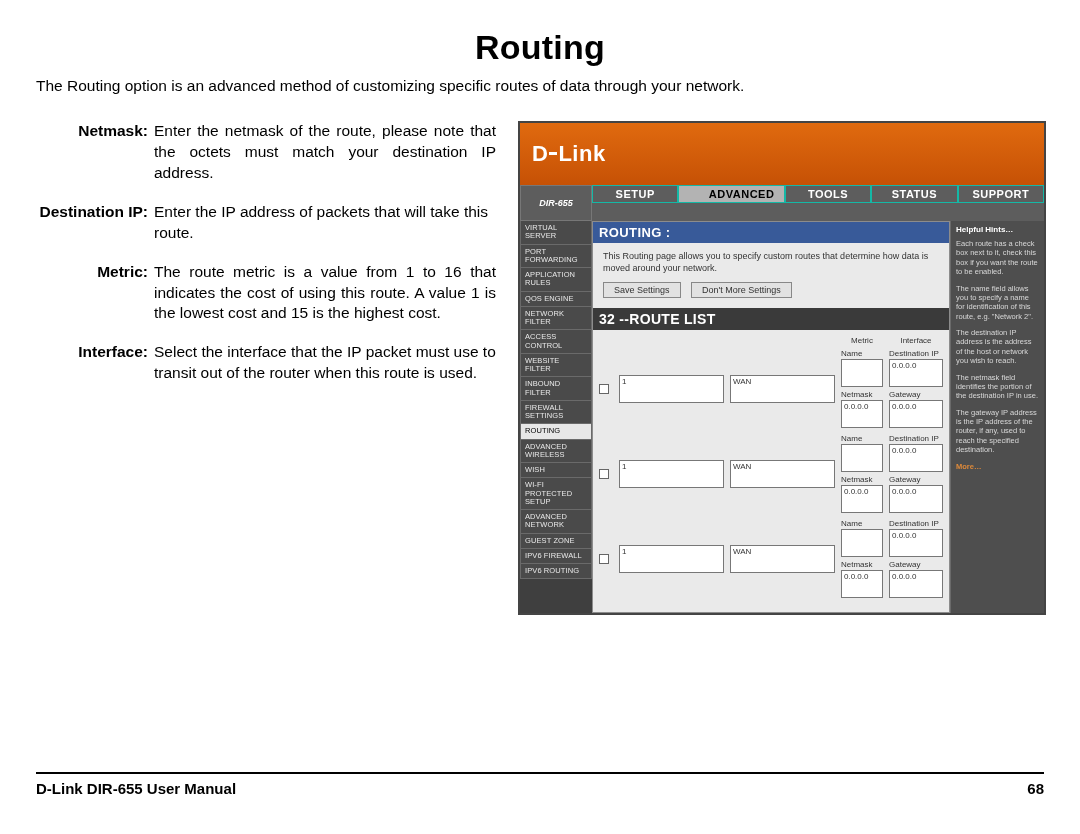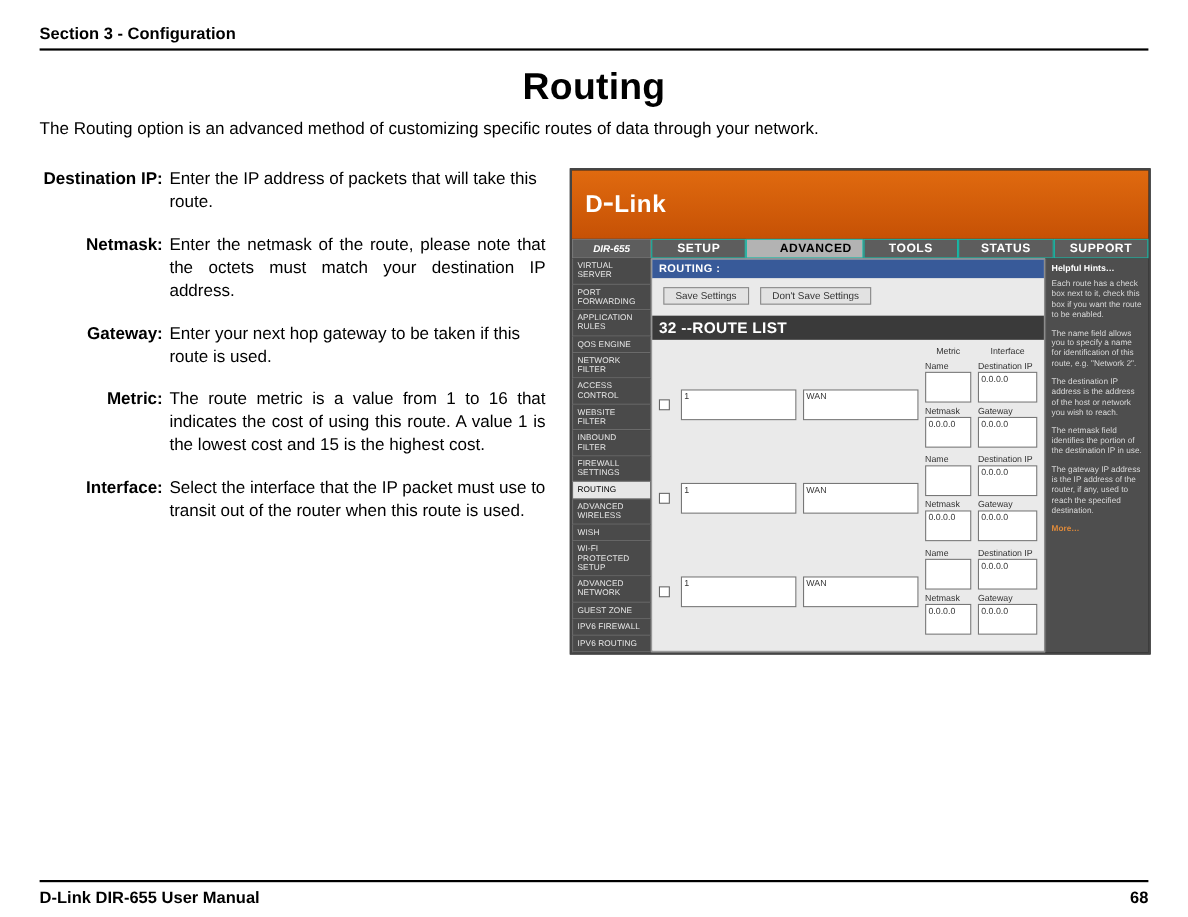--- a/index.html
+++ b/index.html
@@ -117,21 +117,21 @@
   .tabrow { display: flex; background: var(--tab-dark); }
   .model {
     flex: 0 0 72px;
     background: var(--tab-dark);
     color: #fff;
     font-style: italic;
     font-weight: 700;
     font-size: 9px;
     border: 1px solid #777;
     display: flex; align-items: center; justify-content: center;
-    height: 18px;
+    height: 36px;
   }
   .tab {
     flex: 1;
     height: 18px;
     border: 1px solid #14b8a6;
     color: #fff;
     font-size: 11px;
     letter-spacing: 0.5px;
     font-weight: 700;
     display: flex; align-items: center; justify-content: center;
@@ -171,21 +171,21 @@
   .center {
     flex: 1;
     background: var(--panel-bg);
     display: flex;
     flex-direction: column;
     border: 1px solid #8c8c8c;
   }
   .title-bar {
     background: var(--blue-bar);
     color: #fff;
-    font-size: 10px;
+    font-size: 13px;
     font-weight: 700;
     padding: 3px 6px;
     letter-spacing: 0.4px;
   }
   .desc-box {
     padding: 8px 10px 10px 10px;
     background: var(--panel-inner);
     font-size: 9px;
     color: #333;
   }
@@ -259,51 +259,46 @@
     font-weight: 700;
     font-size: 8px;
     margin-bottom: 4px;
   }
   .hints p { margin: 0 0 7px 0; }
   .more { color: var(--link-orange); font-weight: 700; }
 
   
   .footer {
     position: absolute;
-    left: 36px; right: 36px; bottom: 9px;
+    left: 36px; right: 36px; bottom: 37px;
     border-top: 2px solid var(--rule);
     padding-top: 6px;
     display: flex;
     justify-content: space-between;
     font-weight: 700;
     font-size: 15px;
   }
 </style>
 </head>
 <body>
 
 <div class="page">
-  <div class="sect-head">Section 3 - Configuration</div>
   <h1 class="title">Routing</h1>
   <div class="intro">The Routing option is an advanced method of customizing specific routes of data through your network.</div>
 
   <div class="cols">
 
     <div class="defs">
+      <div class="def-row">
+        <div class="def-label">Netmask:</div>
+        <div class="def-body justify">Enter the netmask of the route, please note that the octets must match your destination IP address.</div>
+      </div>
       <div class="def-row">
         <div class="def-label">Destination IP:</div>
         <div class="def-body">Enter the IP address of packets that will take this route.</div>
-      </div>
-      <div class="def-row">
-        <div class="def-label">Netmask:</div>
-        <div class="def-body justify">Enter the netmask of the route, please note that the octets must match your destination IP address.</div>
-      </div>
-      <div class="def-row">
-        <div class="def-label">Gateway:</div>
-        <div class="def-body">Enter your next hop gateway to be taken if this route is used.</div>
       </div>
       <div class="def-row">
         <div class="def-label">Metric:</div>
         <div class="def-body justify">The route metric is a value from 1 to 16 that indicates the cost of using this route. A value 1 is the lowest cost and 15 is the highest cost.</div>
       </div>
       <div class="def-row">
         <div class="def-label">Interface:</div>
         <div class="def-body">Select the interface that the IP packet must use to transit out of the router when this route is used.</div>
       </div>
     </div>
@@ -339,22 +334,23 @@
             <div class="side-item">WI-FI PROTECTED SETUP</div>
             <div class="side-item">ADVANCED NETWORK</div>
             <div class="side-item">GUEST ZONE</div>
             <div class="side-item">IPV6 FIREWALL</div>
             <div class="side-item">IPV6 ROUTING</div>
           </div>
 
           <div class="center">
             <div class="title-bar">ROUTING :</div>
             <div class="desc-box">
+              <div class="desc-text">This Routing page allows you to specify custom routes that determine how data is moved around your network.</div>
               <span class="btn">Save Settings</span>
-              <span class="btn">Don't Save Settings</span>
+              <span class="btn">Don't More Settings</span>
             </div>
             <div class="routelist-header">32 --ROUTE LIST</div>
             <div class="routelist">
               <div class="col-labels">
                 <div></div>
                   <div></div>
                   <div></div>
                 <div class="c4">Metric</div>
                 <div class="c5">Interface</div>
               </div>

